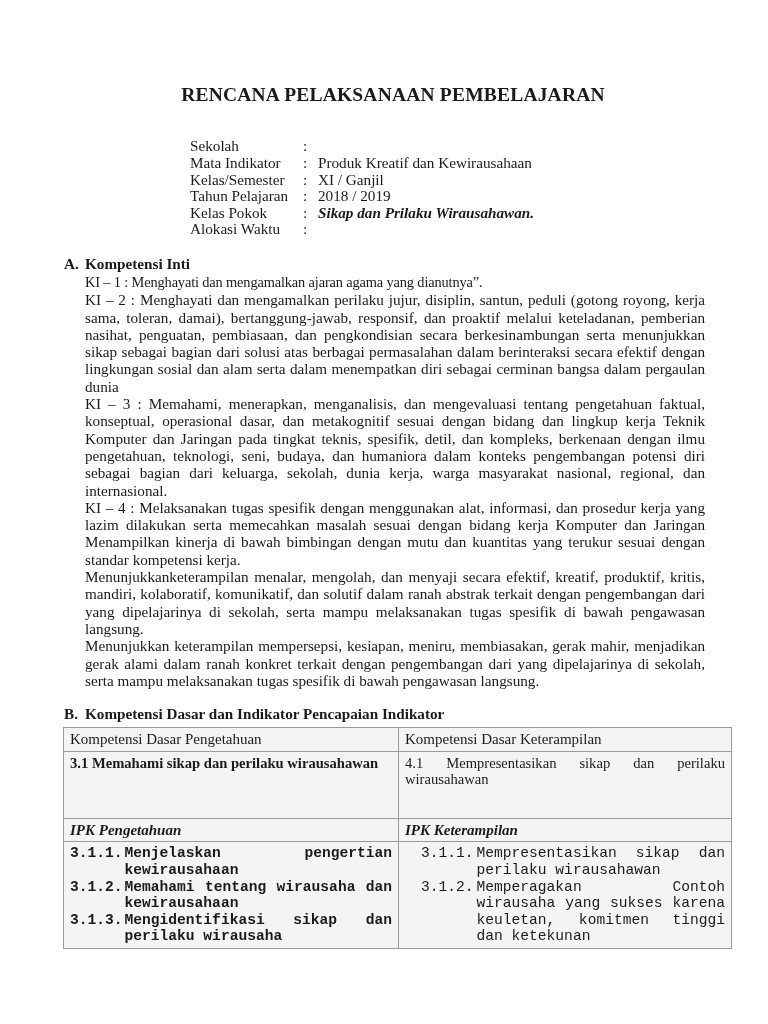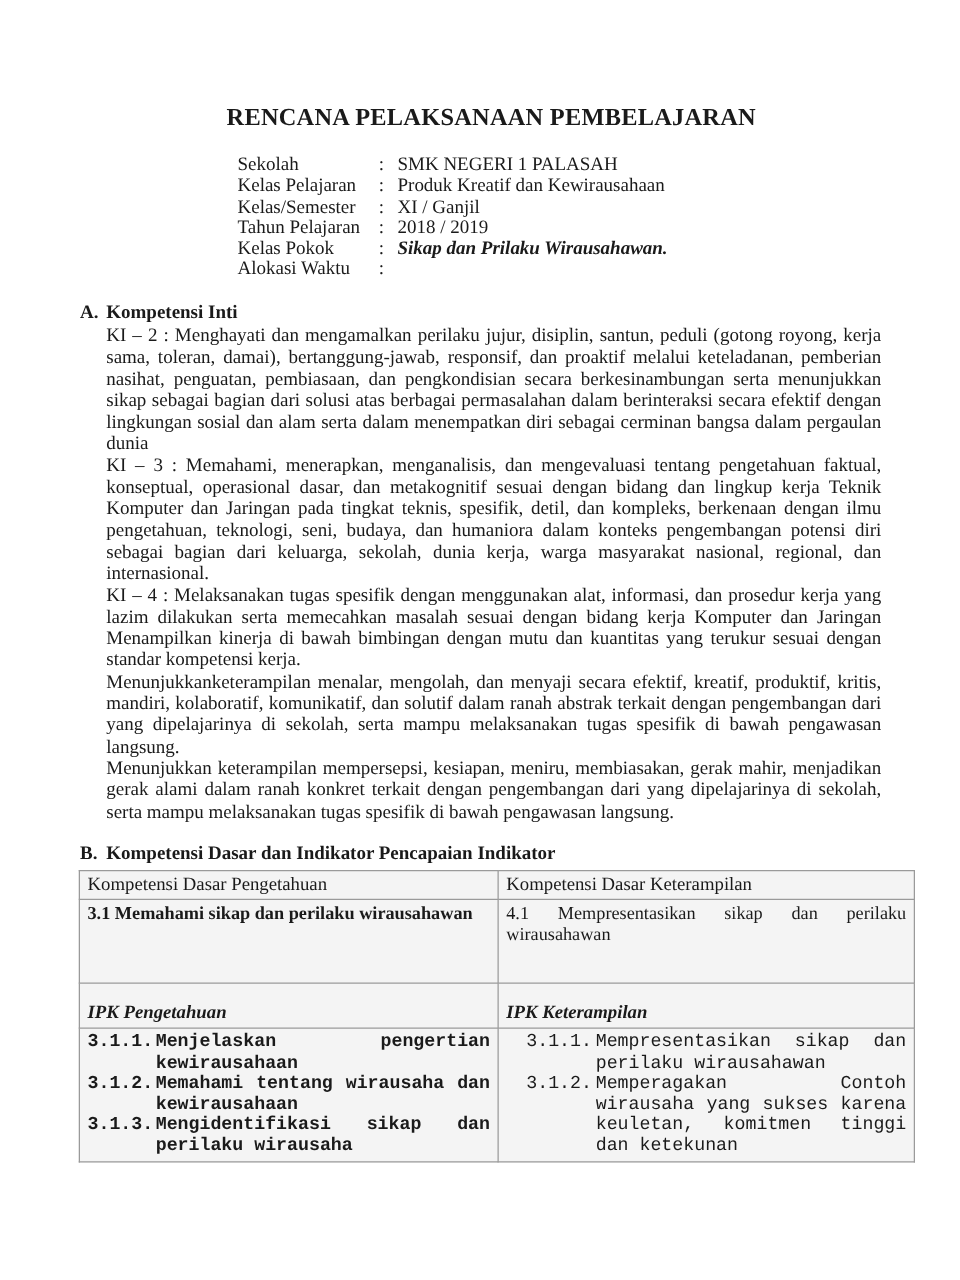--- a/index.html
+++ b/index.html
@@ -30,21 +30,21 @@
     font-weight: bold;
     letter-spacing: 0.2px;
     margin: 0;
     padding-top: 84px;
     padding-left: 18px;
     line-height: 1.1;
   }
 
   
   .meta-block {
-    margin-top: 19px;
+    margin-top: 33px;
     margin-left: 190px;
     font-size: 15.2px;
     line-height: 16.6px;
   }
   .meta-row {
     display: flex;
     align-items: baseline;
     white-space: nowrap;
   }
   .meta-label {
@@ -109,21 +109,21 @@
   table.kd-table td {
     border: 1px solid #9a9a9a;
     vertical-align: top;
     padding: 3px 6px 3px 6px;
     line-height: 16.6px;
   }
   td.col-left  { width: 322px; }
   td.col-right { width: 320px; }
 
   .cell-head { font-size: 15px; }
-  .cell-head-italic { font-weight: bold; font-style: italic; font-size: 15px; margin-top: 12px; }
+  .cell-head-italic { font-weight: bold; font-style: italic; font-size: 15px; }
 
   .kd-main {
     text-align: justify;
     text-justify: inter-word;
     min-height: 60px;
   }
   .kd-main.bold { font-weight: bold; }
 
   .ipk-list {
     list-style: none;
@@ -157,25 +157,24 @@
 
 <div class="page">
 
   <h1 class="doc-title">RENCANA PELAKSANAAN PEMBELAJARAN</h1>
 
   <div class="meta-block">
 
     <div class="meta-row">
       <span class="meta-label">Sekolah</span>
       <span class="meta-colon">:</span>
-      <span class="meta-value">SMK NEGERI 1 PALASAH</span>
-    </div>
-
-    <div class="meta-row">
-      <span class="meta-label">Kelas Pelajaran</span>
+    </div>
+
+    <div class="meta-row">
+      <span class="meta-label">Mata Indikator</span>
       <span class="meta-colon">:</span>
       <span class="meta-value">Produk Kreatif dan Kewirausahaan</span>
     </div>
 
     <div class="meta-row">
       <span class="meta-label">Kelas/Semester</span>
       <span class="meta-colon">:</span>
       <span class="meta-value">XI / Ganjil</span>
     </div>
 
@@ -197,20 +196,21 @@
     </div>
 
   </div>
 
   <div class="section">
     <div class="section-head">
       <span class="section-letter">A.</span>
       <span class="section-title">Kompetensi Inti</span>
     </div>
     <div class="ki-list">
+      <p class="ki-para condensed">KI – 1 : Menghayati dan mengamalkan ajaran agama yang dianutnya”.</p>
       <p class="ki-para">KI – 2 : Menghayati dan mengamalkan perilaku jujur, disiplin, santun, peduli (gotong royong, kerja sama, toleran, damai), bertanggung-jawab, responsif, dan proaktif melalui keteladanan, pemberian nasihat, penguatan, pembiasaan, dan pengkondisian secara berkesinambungan serta menunjukkan sikap sebagai bagian dari solusi atas berbagai permasalahan dalam berinteraksi secara efektif dengan lingkungan sosial dan alam serta dalam menempatkan diri sebagai cerminan bangsa dalam pergaulan dunia</p>
       <p class="ki-para">KI – 3 : Memahami, menerapkan, menganalisis, dan mengevaluasi tentang pengetahuan faktual, konseptual, operasional dasar, dan metakognitif sesuai dengan bidang dan lingkup kerja Teknik Komputer dan Jaringan pada tingkat teknis, spesifik, detil, dan kompleks, berkenaan dengan ilmu pengetahuan, teknologi, seni, budaya, dan humaniora dalam konteks pengembangan potensi diri sebagai bagian dari keluarga, sekolah, dunia kerja, warga masyarakat nasional, regional, dan internasional.</p>
       <p class="ki-para">KI – 4 : Melaksanakan tugas spesifik dengan menggunakan alat, informasi, dan prosedur kerja yang lazim dilakukan serta memecahkan masalah sesuai dengan bidang kerja Komputer dan Jaringan Menampilkan kinerja di bawah bimbingan dengan mutu dan kuantitas yang terukur sesuai dengan standar kompetensi kerja.</p>
       <p class="ki-para">Menunjukkanketerampilan menalar, mengolah, dan menyaji secara efektif, kreatif, produktif, kritis, mandiri, kolaboratif, komunikatif, dan solutif dalam ranah abstrak terkait dengan pengembangan dari yang dipelajarinya di sekolah, serta mampu melaksanakan tugas spesifik di bawah pengawasan langsung.</p>
       <p class="ki-para">Menunjukkan keterampilan mempersepsi, kesiapan, meniru, membiasakan, gerak mahir, menjadikan gerak alami dalam ranah konkret terkait dengan pengembangan dari yang dipelajarinya di sekolah, serta mampu melaksanakan tugas spesifik di bawah pengawasan langsung.</p>
     </div>
   </div>
 
   <div class="section" style="margin-top:16px;">
     <div class="section-head">

